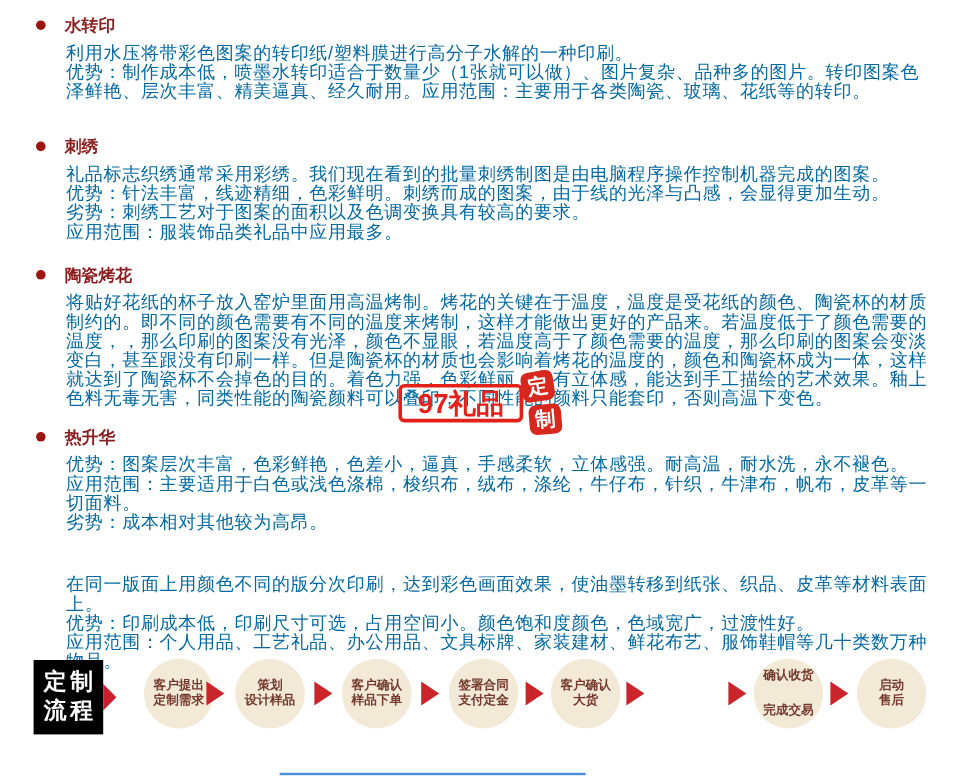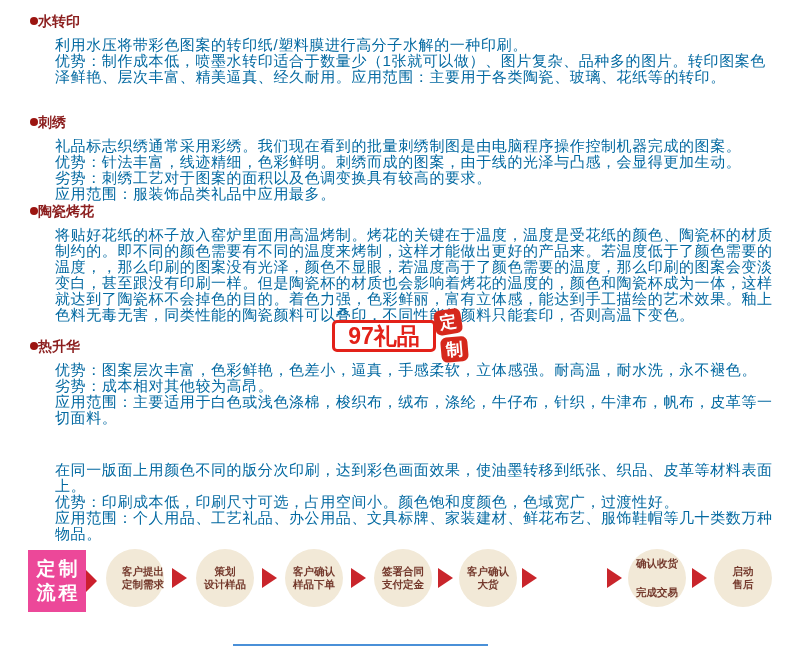--- a/index.html
+++ b/index.html
@@ -13,21 +13,21 @@
   .content {
     position: absolute;
     top: 0; left: 0;
     width: 800px;
     padding: 12px 24px 0 30px;
     box-sizing: border-box;
   }
   .section-heading {
     display: flex;
     align-items: center;
-    gap: 0;
+    gap: 16px;
     color: #8b1e1e;
     font-weight: bold;
     font-size: 14px;
     line-height: 18px;
   }
   .bullet {
     width: 8px; height: 8px;
     border-radius: 50%;
     background: #9c1511;
     flex: 0 0 auto;
@@ -35,21 +35,21 @@
   .section-body {
     margin: 7px 0 0 25px;
     color: #0369a1;
     font-size: 15px;
     line-height: 16px;
     letter-spacing: 0.6px;
     width: 721px;
   }
   .section-body p { margin: 0; }
   .sec-1 { margin-bottom: 28px; }
-  .sec-2 { }
+  .sec-2 { margin-bottom: 18px; }
   .sec-3 { margin-bottom: 14px; }
   .sec-4 { margin-bottom: 36px; }
   .sec-5 { margin-bottom: 0; }
 
   .watermark {
     position: absolute;
     left: 332px; top: 320px;
     width: 98px; height: 26px;
     border: 3px solid #e32119;
     border-radius: 5px;
@@ -86,21 +86,21 @@
 
   .flow {
     position: absolute;
     left: 0; top: 544px;
     width: 800px; height: 90px;
   }
   .flow-title {
     position: absolute;
     left: 28px; top: 6px;
     width: 58px; height: 62px;
-    background: #ec4899;
+    background: #000000;
     color: #ffffff;
     font-weight: bold;
     font-size: 19px;
     line-height: 24px;
     letter-spacing: 3px;
     display: flex;
     flex-direction: column;
     align-items: center;
     justify-content: center;
     text-indent: 3px;
@@ -122,21 +122,21 @@
     display: flex;
     flex-direction: column;
     align-items: center;
     justify-content: center;
     color: #74392c;
     font-weight: bold;
     font-size: 10.5px;
     line-height: 13px;
     text-align: center;
   }
-  .step-1 { left: 106px; align-items: flex-end; } .step-2 { left: 196px; }
+  .step-1 { left: 120px; } .step-2 { left: 196px; }
   .step-3 { left: 285px; } .step-4 { left: 374px; }
   .step-5 { left: 459px; } .step-6 { left: 543px; }
   .step-7 { left: 628px; gap: 16px; } .step-8 { left: 714px; }
   .arrowR {
     position: absolute;
     top: 24px;
     width: 0; height: 0;
     border-left: 15px solid #c9252b;
     border-top: 10px solid transparent;
     border-bottom: 10px solid transparent;
@@ -192,22 +192,22 @@
     </div>
   </div>
 
   <div class="section sec-4">
     <div class="section-heading">
       <span class="bullet"></span>
       <span>热升华</span>
     </div>
     <div class="section-body">
       <p>优势：图案层次丰富，色彩鲜艳，色差小，逼真，手感柔软，立体感强。耐高温，耐水洗，永不褪色。</p>
+      <p>应用范围：主要适用于白色或浅色涤棉，梭织布，绒布，涤纶，牛仔布，针织，牛津布，帆布，皮革等一切面料。</p>
       <p>劣势：成本相对其他较为高昂。</p>
-      <p>应用范围：主要适用于白色或浅色涤棉，梭织布，绒布，涤纶，牛仔布，针织，牛津布，帆布，皮革等一切面料。</p>
     </div>
   </div>
 
   <div class="section sec-5">
     <div class="section-body">
       <p>在同一版面上用颜色不同的版分次印刷，达到彩色画面效果，使油墨转移到纸张、织品、皮革等材料表面上。</p>
       <p>优势：印刷成本低，印刷尺寸可选，占用空间小。颜色饱和度颜色，色域宽广，过渡性好。</p>
       <p>应用范围：个人用品、工艺礼品、办公用品、文具标牌、家装建材、鲜花布艺、服饰鞋帽等几十类数万种物品。</p>
     </div>
   </div>

